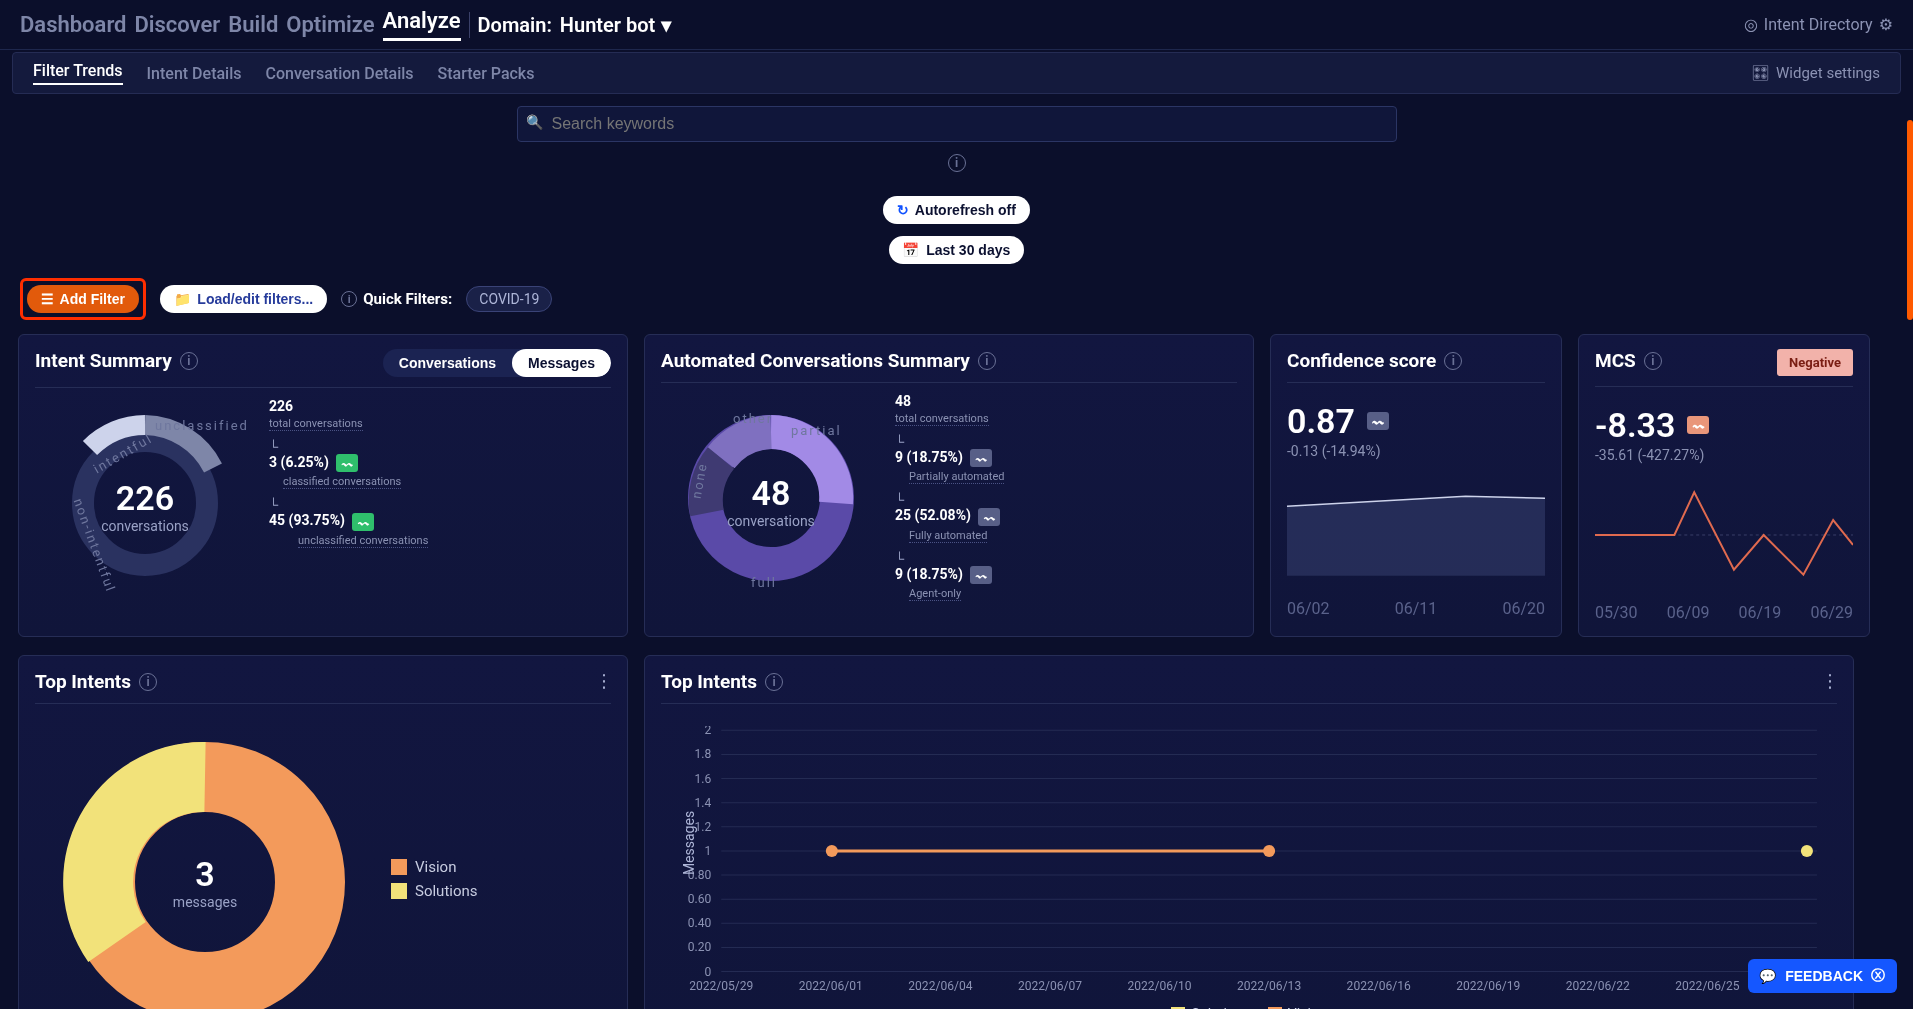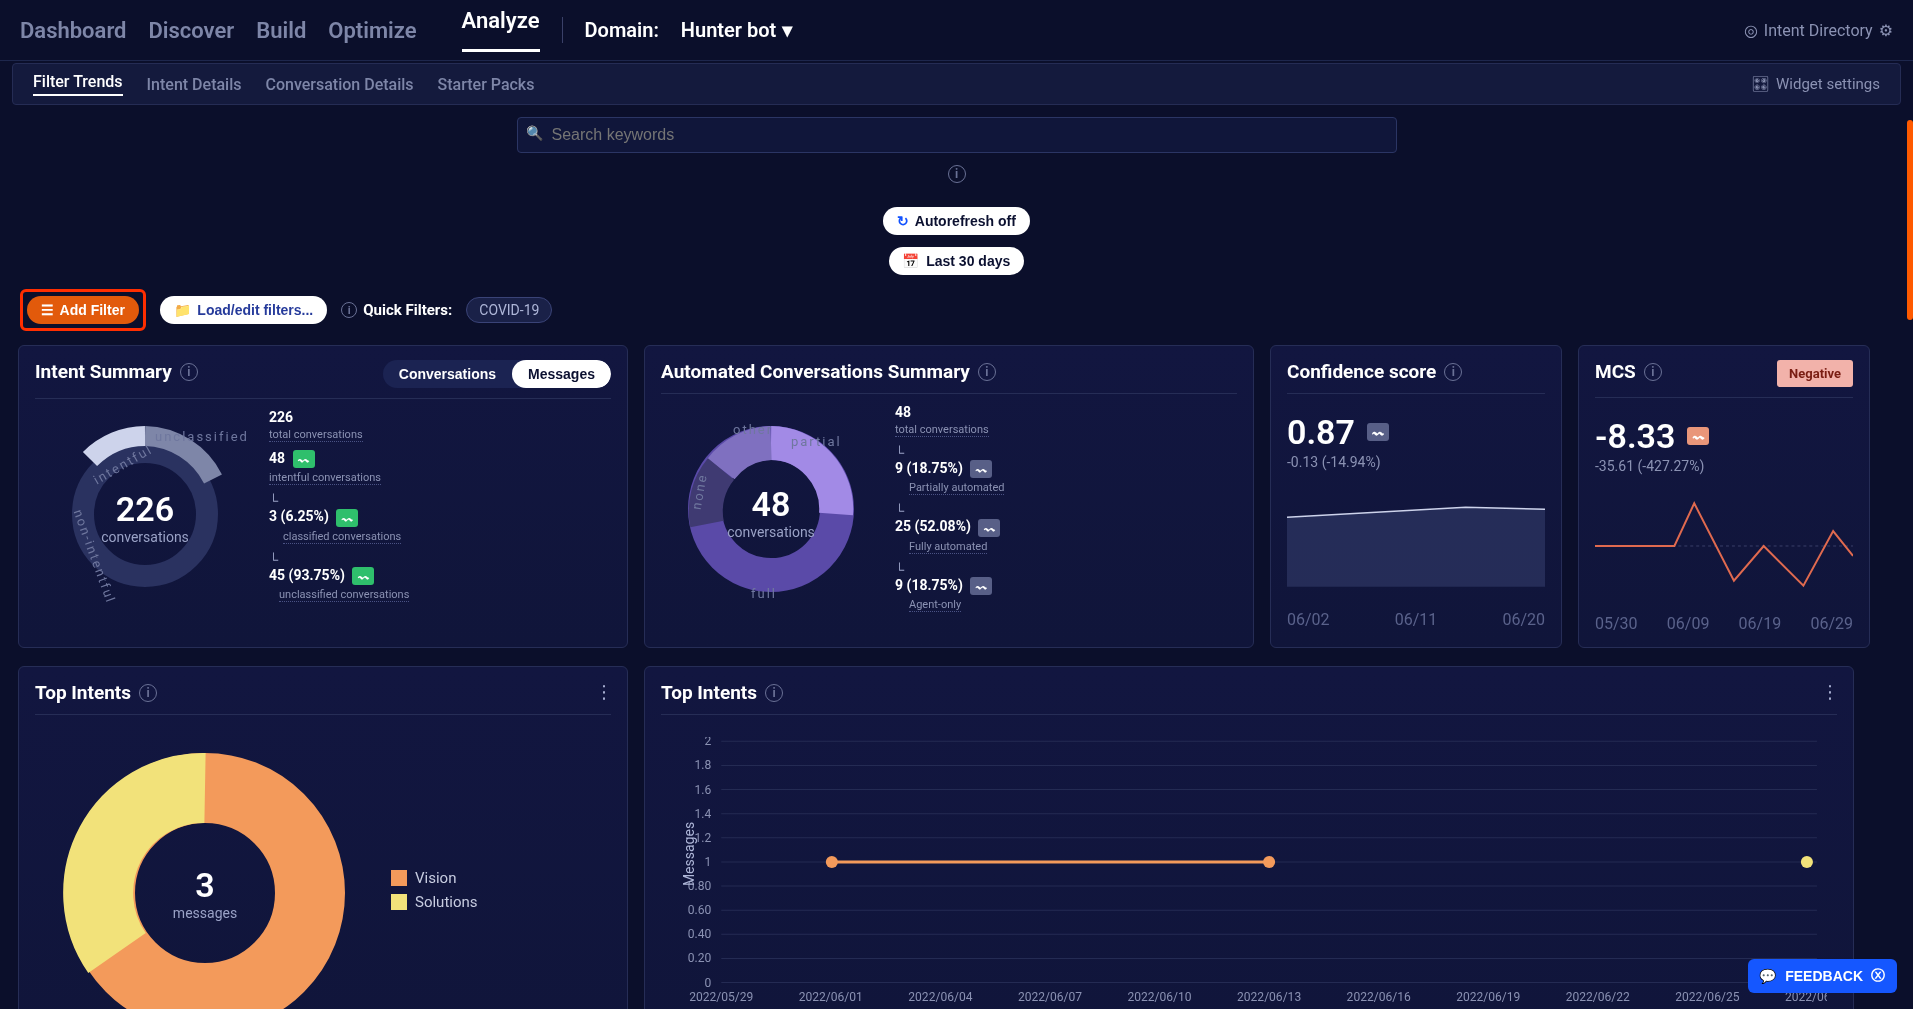--- a/index.html
+++ b/index.html
@@ -6,25 +6,25 @@
   body {
     font-family: -apple-system, BlinkMacSystemFont, "Segoe UI", Roboto, Arial, sans-serif;
     background: #0b0f2b;
     color: #c7cce0;
     width: 1913px;
     min-height: 1009px;
     overflow-x:hidden;
   }
   
   .topnav {
-    display:flex; align-items:center; padding: 8px 20px; gap: 22px;
+    display:flex; align-items:center; padding: 8px 20px; gap: 8px;
     border-bottom: 1px solid #1e274d;
   }
   .topnav .tab { color:#7e86a8; font-size:22px; font-weight:600; cursor:pointer; }
-  .topnav .tab.active { color:#fff; border-bottom:3px solid #fff; padding-bottom:16px;margin-left:23px;}
+  .topnav .tab.active { color:#fff; border-bottom:3px solid #fff; padding-bottom:5px;}
   .topnav .divider { width:1px; height:26px; background:#3a4068; }
   .topnav .domainlbl { color:#fff; font-size:20px; font-weight:600;}
   .topnav .domainval { color:#fff; font-size:20px; font-weight:600; display:flex; align-items:center; gap:6px; cursor:pointer;}
   .topnav .spacer { flex:1; }
   .topnav .intentdir { color:#8b92b3; font-size:16px; display:flex; align-items:center; gap:6px; cursor:pointer;}
 
   
   .subnav {
     display:flex; align-items:center; padding: 8px 20px; gap: 24px;
     background:#141a3d; border:1px solid #252c54; margin:2px 12px; border-radius:4px;
@@ -220,29 +220,26 @@
         <span class="arclbl" style="left:55px;top:48px; transform:rotate(-30deg);">intentful</span>
         <span class="arclbl" style="left:10px;top:140px; transform:rotate(70deg);">non-intentful</span>
         <div class="donutcenter" style="top:54%;">
           <div class="big">226</div>
           <div class="sm">conversations</div>
         </div>
       </div>
       <div class="stats">
         <div class="line"><span class="n">226</span><br>
           <span class="sub">total conversations</span></div>
-        <div class="line"><span class="n">48</span>
-          <span class="trend">〰</span><br>
-          <span class="sub">intentful conversations</span></div>
         <div class="line"><span class="corner">└</span> <span class="n">3 (6.25%)</span>
           <span class="trend">〰</span><br>
           <span class="sub" style="margin-left:14px;">classified conversations</span></div>
         <div class="line"><span class="corner">└</span> <span class="n">45 (93.75%)</span>
           <span class="trend">〰</span><br>
-          <span class="sub" style="margin-left:10px;">unclassified conversations</span></div>
+          <span class="sub" style="margin-left:29px;">unclassified conversations</span></div>
       </div>
     </div>
   </div>
 
   <div class="card">
     <div class="head">
       <h2>
         <span>Automated Conversations Summary</span>
         <span class="infoic">i</span>
       </h2>

